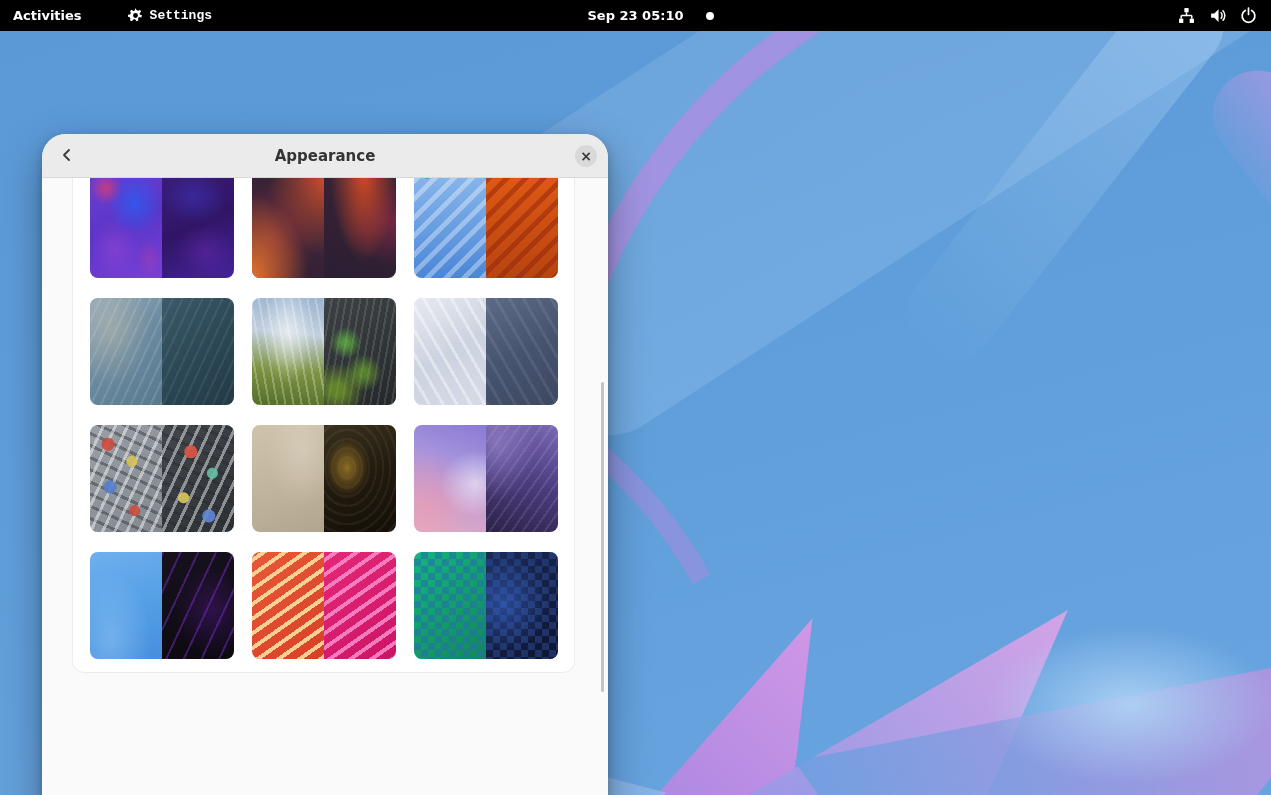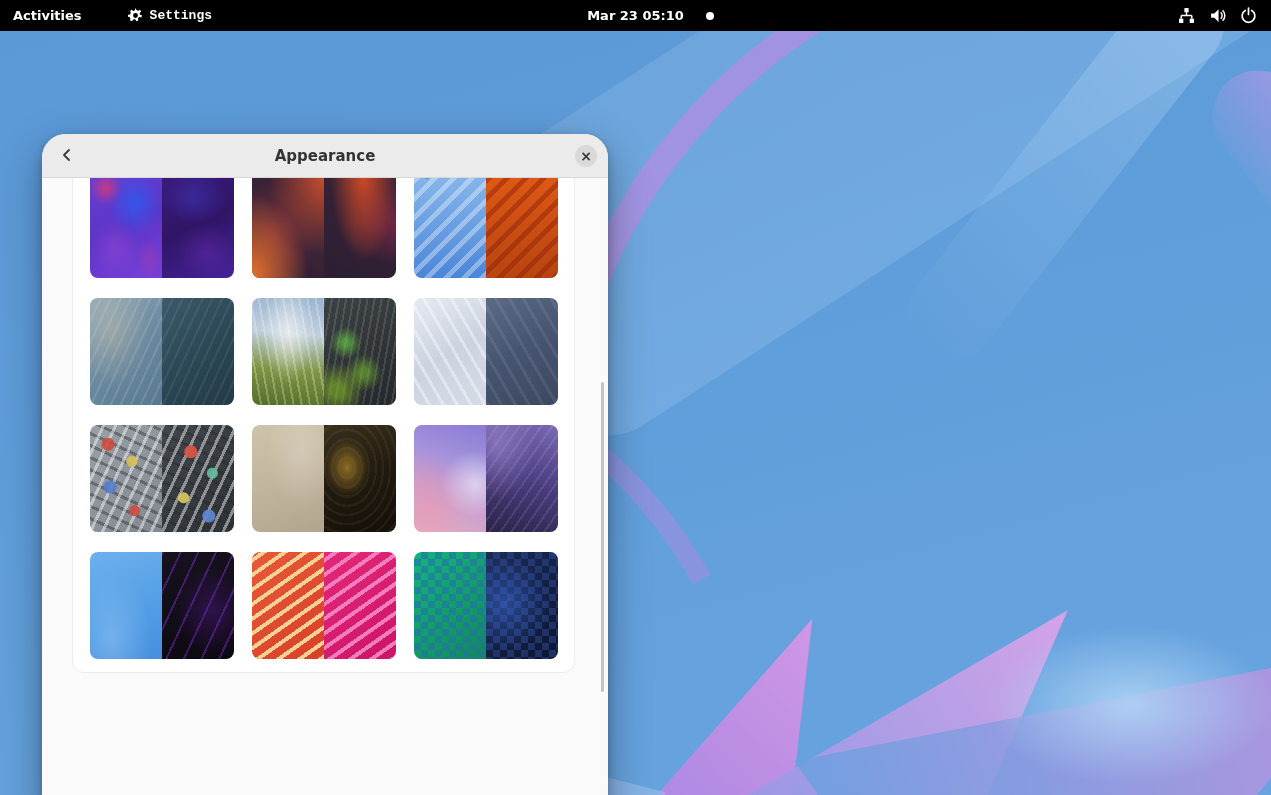--- a/index.html
+++ b/index.html
@@ -177,21 +177,21 @@
     <button class="tb-item">Activities</button>
     <button class="tb-item tb-app">
       <span>
         <svg width="15" height="15" viewBox="0 0 16 16" fill="#fff">
             <path d="M8 0l1 2.2a6 6 0 0 1 1.6.66L13 2l1 1.8-1.6 1.7c.13.5.2 1 .18 1.5L15 8l-.9 2-2.2-.3a6 6 0 0 1-1.2 1.2l.3 2.3-2 .8-1.3-2a6 6 0 0 1-1.6-.1L4 14l-1.9-1 .5-2.2a6 6 0 0 1-1-1.3L0 9.3 0 7.2l2.2-.4c.2-.55.5-1.05.86-1.5L2.2 3.2 3.8 1.8l1.9 1.3A6 6 0 0 1 7.2 2.7zM8 5.4A2.6 2.6 0 1 0 8 10.6 2.6 2.6 0 0 0 8 5.4z"></path>
           </svg>
       </span>
       <span>Settings</span>
     </button>
   </div>
-  <button class="tb-clock">Mar 23 05:10</button>
+  <button class="tb-clock">Sep 23 05:10</button>
   <span class="tb-dot"></span>
   <div class="tb-right">
     <button class="tb-sys">
       <span>
         <svg width="17" height="17" viewBox="0 0 16 16" stroke="#fff" fill="#fff" stroke-width="1.4">
           <rect x="6" y="1" width="4" height="4" stroke="none"></rect>
           <path d="M8 5v3M3 8h10M3 8v3M13 8v3" fill="none"></path>
           <rect x="1" y="11" width="4" height="4" stroke="none"></rect>
           <rect x="11" y="11" width="4" height="4" stroke="none"></rect>
         </svg>

